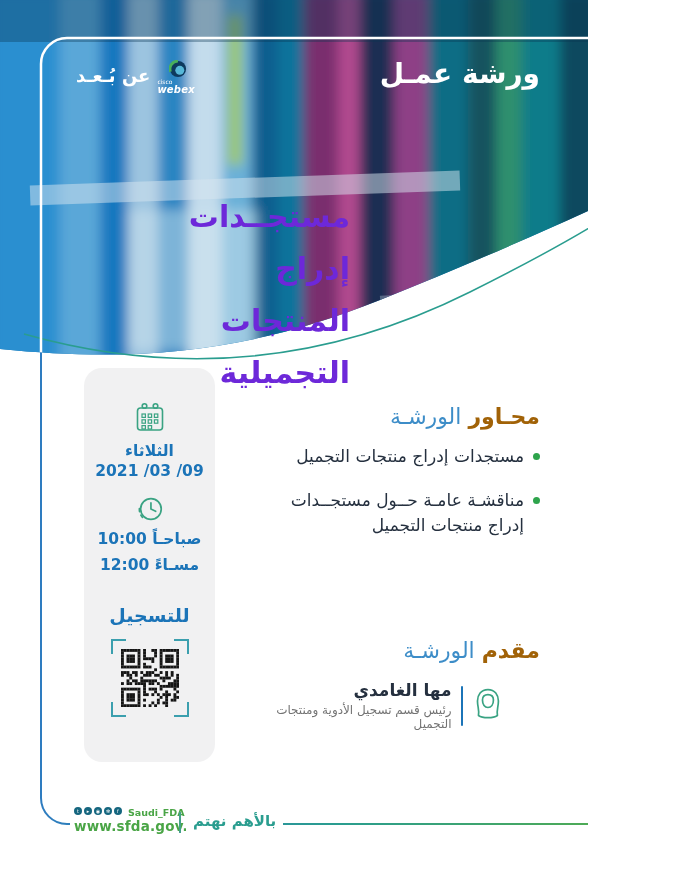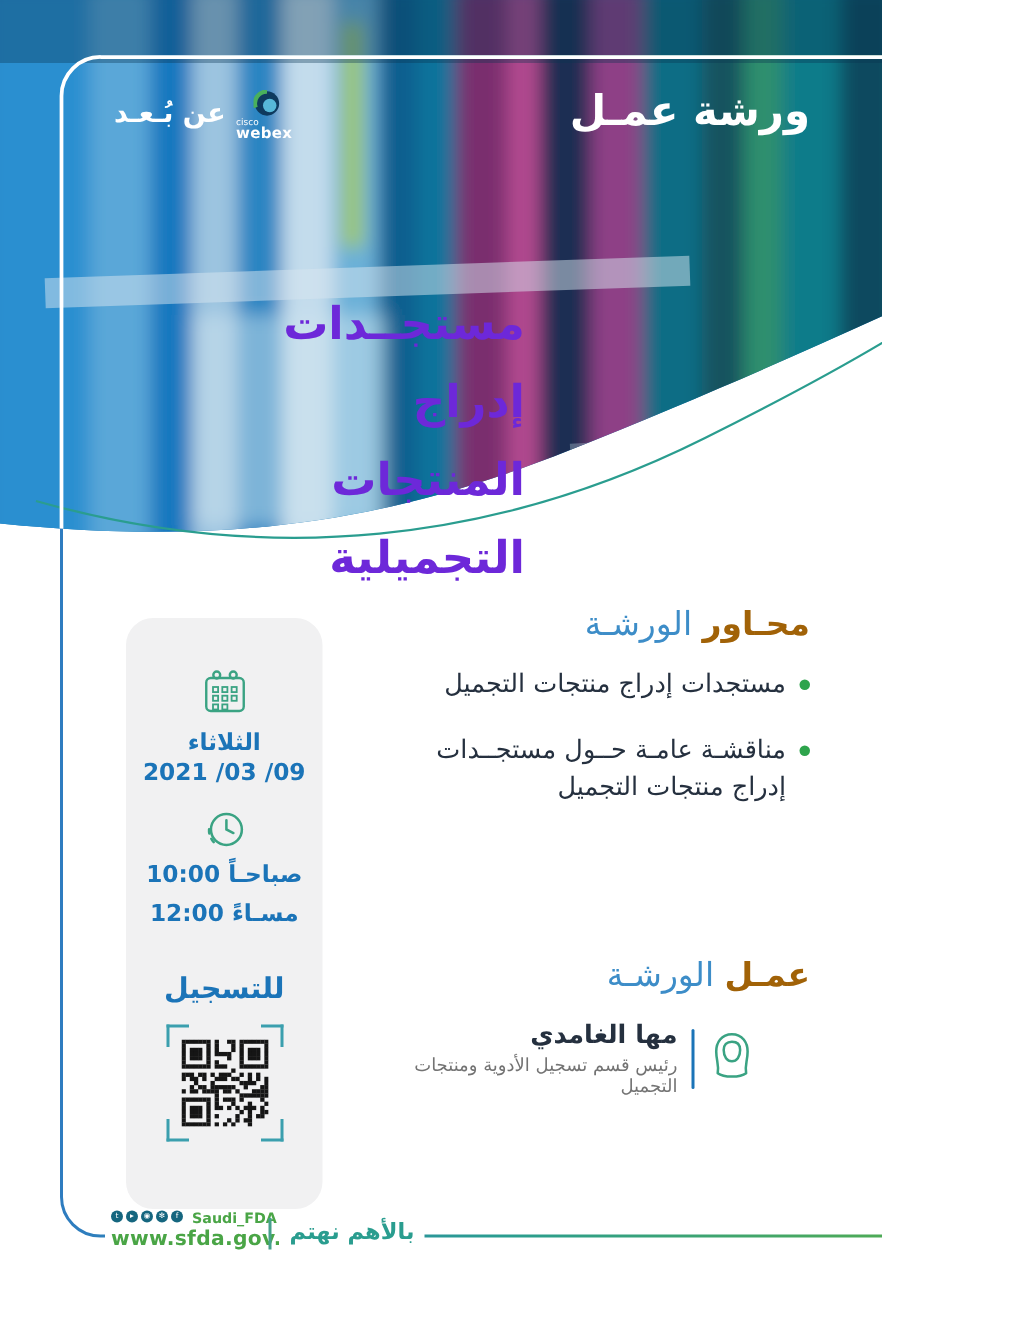--- a/index.html
+++ b/index.html
@@ -8,28 +8,28 @@
   .art{position:absolute;left:0;top:0;z-index:0;}
   .abs{position:absolute;z-index:2;}
 
   
   .remote{left:76px;top:60px;display:flex;gap:7px;align-items:flex-start;color:#fff;}
   .remote-label{font-size:18px;font-weight:bold;padding-top:5px;direction:rtl;}
   .webex{display:flex;flex-direction:column;align-items:flex-start;width:42px;}
   .webex svg{margin-left:12px;}
   .webex-txt{color:#fff;line-height:1;margin-top:1px;}
   .webex-cisco{font-size:6px;display:block;}
-  .webex-name{font-size:10px;font-weight:bold;display:block;letter-spacing:.2px;}
+  .webex-name{font-size:10px;font-weight:bold;display:block;letter-spacing:.2px;font-style:italic;}
   .badge{right:48px;top:57px;color:#fff;font-size:28px;font-weight:bold;direction:rtl;}
   .main-title{left:105px;top:191px;width:245px;color:#6d28d9;font-size:30px;font-weight:bold;
               line-height:52px;direction:rtl;text-align:right;}
 
   
   .panel{left:84px;top:368px;width:131px;height:394px;background:#f1f1f2;border-radius:18px;
-         display:flex;flex-direction:column;align-items:center;margin-top:44px;}
+         display:flex;flex-direction:column;align-items:center;}
   .panel .blue{color:#1b74b8;font-weight:bold;font-size:15.5px;}
   .day{margin-top:8px;}
   .date{margin-top:2px;direction:ltr;}
   .cal{margin-top:34px;}
   .clk{margin-top:14px;}
   .t1{margin-top:6px;direction:ltr;}
   .t2{margin-top:8px;direction:ltr;}
   .register{margin-top:30px;font-size:19px !important;}
   .qrbox{margin-top:13px;position:relative;width:78px;height:78px;display:flex;
          align-items:center;justify-content:center;}
@@ -417,21 +417,21 @@
       </li>
       <li>
         <span class="dot"></span>
         <span class="topic-text">مناقشـة عامـة حــول مستجــدات إدراج منتجات التجميل</span>
       </li>
     </ul>
   </div>
 
   <div class="abs presenter">
     <div class="sec-head">
-      <span class="strong">عمـل</span>
+      <span class="strong">مقدم</span>
       <span class="light">الورشـة</span>
     </div>
     <div class="pres-row">
       <svg width="32" height="38" viewBox="0 0 32 38">
         <g fill="none" stroke="#3aa383" stroke-width="1.7" stroke-linejoin="round">
           <path d="M16,2.5 C9,2.5 5.5,8 5.5,14 C5.5,20 7.5,23 6.5,28.5 C10.5,31.5 21.5,31.5 25.5,28.5
                    C24.5,23 26.5,20 26.5,14 C26.5,8 23,2.5 16,2.5 Z"></path>
           <path d="M10.5,13 C10.5,9.5 12.5,7.5 16,7.5 C19.5,7.5 21.5,9.5 21.5,13
                    C21.5,17.5 19.2,20.5 16,20.5 C12.8,20.5 10.5,17.5 10.5,13 Z"></path>
         </g>

